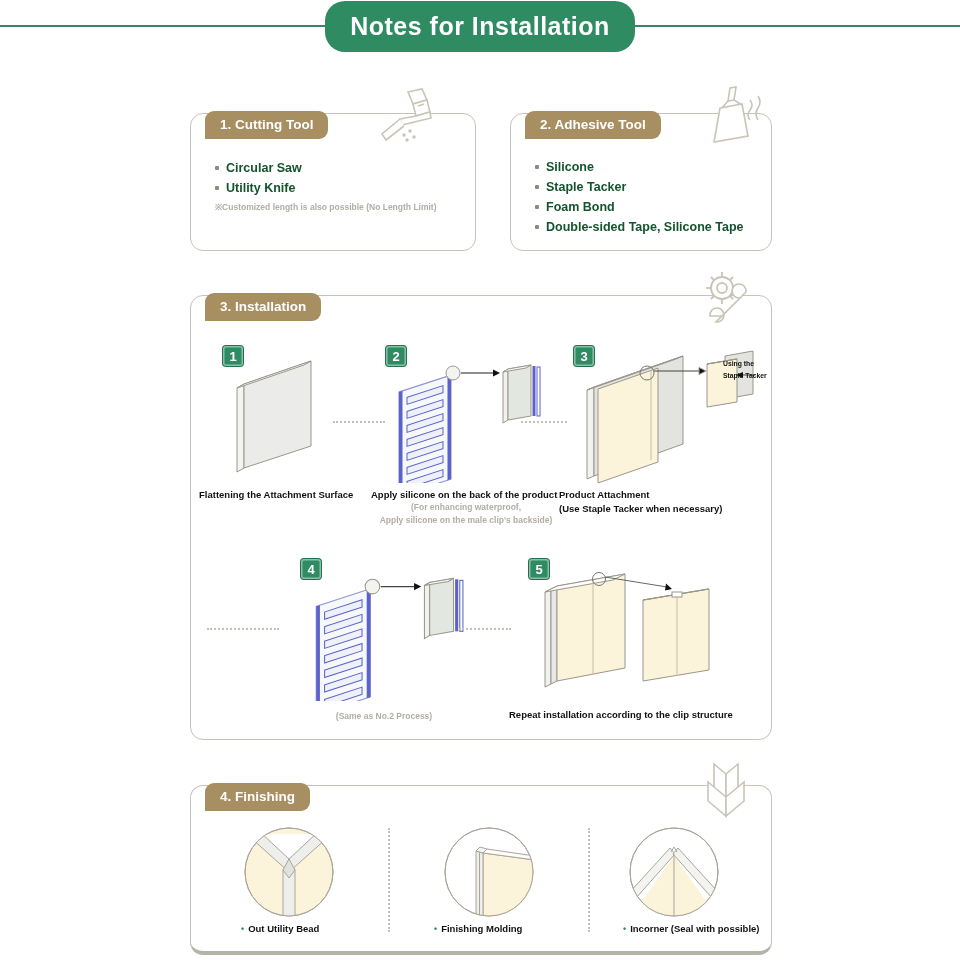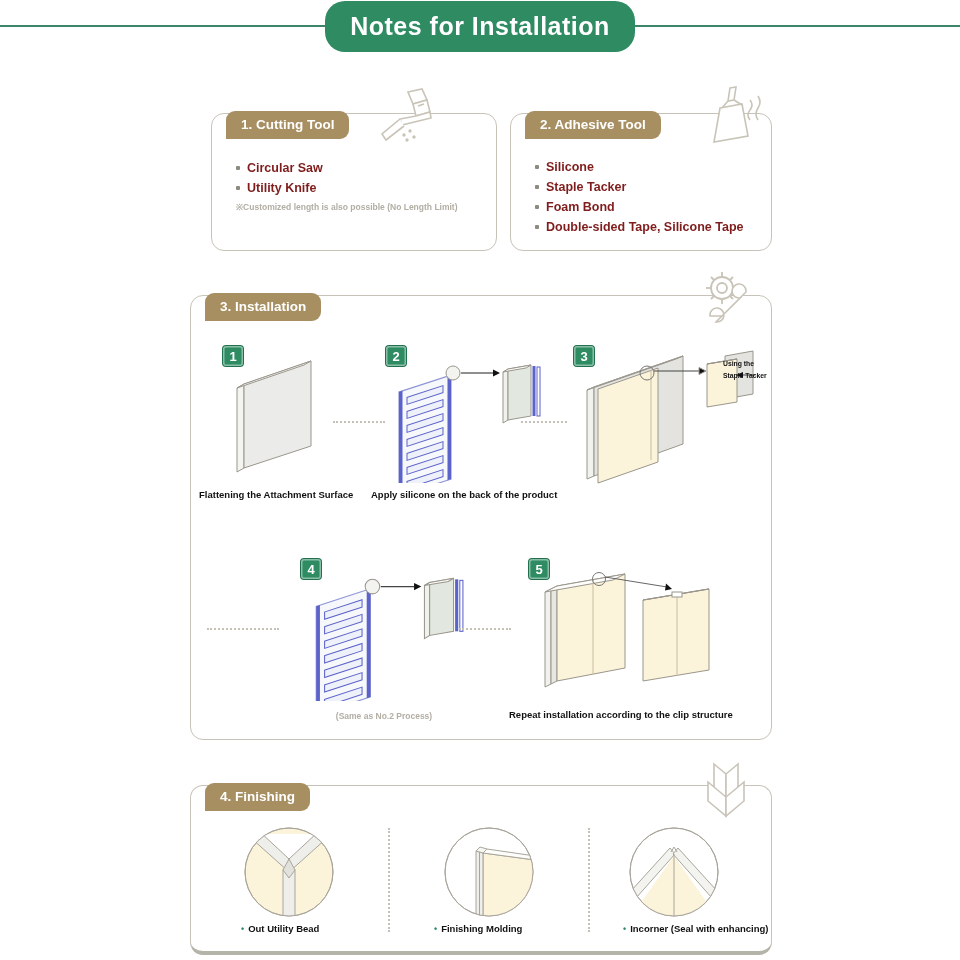--- a/index.html
+++ b/index.html
@@ -9,21 +9,21 @@
 
   .title-line { position:absolute; left:0; top:25px; width:960px; height:2px; background:#3e8468; }
   .title-box { position:absolute; left:325px; top:1px; width:310px; height:51px;
     background:#2e8b62; border-radius:20px; display:flex; align-items:center; justify-content:center; }
   .title-box span { color:#fff; font-size:25px; font-weight:bold; letter-spacing:0.5px; }
 
   .section-box { position:absolute; border:1.5px solid #c8c3b8; border-radius:13px; background:#fff; }
   .section-label { position:absolute; top:-3px; left:14px; background:#a78f62; color:#fff;
     font-weight:bold; font-size:13.5px; padding:6px 15px 7px; border-radius:9px 9px 9px 0; white-space:nowrap; }
 
-  .bullet-item { display:flex; align-items:center; font-weight:bold; font-size:12.5px; color:#7f1d1d; margin-bottom:6px; }
+  .bullet-item { display:flex; align-items:center; font-weight:bold; font-size:12.5px; color:#14532d; margin-bottom:6px; }
   .bullet-dot { width:4px; height:4px; background:#8d8a80; border-radius:1px; margin-right:7px; flex:0 0 auto; }
   .note-text { font-size:8.5px; color:#b2aea4; font-weight:bold; margin-top:3px; }
 
   .badge { position:absolute; width:20px; height:20px; background:#2e8b62; color:#fff;
     font-weight:bold; font-size:13px; display:flex; align-items:center; justify-content:center;
     border-radius:3px; box-shadow: inset 0 0 0 1.5px rgba(255,255,255,0.45), 0 0 0 1px #23704f; }
 
   .caption { position:absolute; text-align:left; font-weight:bold; font-size:9.5px; color:#111; line-height:1.45; }
   .subcaption { position:absolute; text-align:center; font-weight:bold; font-size:8.5px; color:#b2aea4; line-height:1.5; }
   .annotation { position:absolute; font-weight:bold; font-size:6.8px; color:#111; line-height:1.8; text-align:left; }
@@ -40,21 +40,21 @@
 </head>
 <body>
 
 <div id="page">
 
   <div class="title-line"></div>
   <div class="title-box">
     <span>Notes for Installation</span>
   </div>
 
-  <div class="section-box" style="left:190px; top:113px; width:286px; height:138px;margin-left:21px;">
+  <div class="section-box" style="left:190px; top:113px; width:286px; height:138px;">
     <div class="section-label">1. Cutting Tool</div>
     <div style="position:absolute; left:24px; top:47px;">
       <div class="bullet-item">
         <span class="bullet-dot"></span>
         <span>Circular Saw</span>
       </div>
       <div class="bullet-item">
         <span class="bullet-dot"></span>
         <span>Utility Knife</span>
       </div>
@@ -143,20 +143,24 @@
         <g transform="translate(116,6)">
           <polygon points="0,8 5,5 5,56 0,59" fill="#f1f1ee" stroke="#9a968c"></polygon>
           <polygon points="5,5 28,1 28,52 5,56" fill="#e2e8df" stroke="#9a968c"></polygon>
           <polygon points="0,8 23,4 28,1 5,5" fill="#fbfbf9" stroke="#9a968c"></polygon>
           <rect x="29.5" y="2" width="3" height="50" fill="#5b62c9"></rect>
           <rect x="34" y="3" width="3" height="49" fill="#fff" stroke="#5b62c9" stroke-width="1"></rect>
         </g>
       </svg>
     </div>
     <div class="caption" style="left:180px; top:192px; width:190px;">Apply silicone on the back of the product</div>
+    <div class="subcaption" style="left:180px; top:205px; width:190px;">
+      <div>(For enhancing waterproof,</div>
+      <div>Apply silicone on the male clip's backside)</div>
+    </div>
 
     <div class="dotted-h" style="left:330px; top:125px; width:46px;"></div>
 
     <div class="badge" style="left:383px; top:50px;">3</div>
     <div class="icon-wrap" style="left:392px; top:52px;">
       <svg width="186" height="140" viewBox="0 0 186 140" fill="none" stroke="#9a968c" stroke-width="1">
         <polygon points="4,42 11,39 11,128 4,131" fill="#f2f2ef"></polygon>
         <polygon points="11,39 100,8 100,96 11,128" fill="#e3e3e0"></polygon>
         <polygon points="4,42 93,11 100,8 11,39" fill="#f8f8f6"></polygon>
         <polygon points="15,41 75,20 75,114 15,135" fill="#fbf3da"></polygon>
@@ -170,20 +174,24 @@
           <polygon points="0,14 27,9.5 30,9 3,13.5" fill="#fdfdfb" stroke="#9a968c"></polygon>
           <polygon points="36,22 29,25 36,28" fill="#111" stroke="none"></polygon>
           <line x1="36" y1="25" x2="48" y2="25" stroke="#444"></line>
         </g>
       </svg>
     </div>
     <div class="annotation" style="left:532px; top:62px; width:48px;">
       <div>Using the</div>
       <div>Staple Tacker</div>
     </div>
+    <div class="caption" style="left:368px; top:192px; width:210px;">
+      <div>Product Attachment</div>
+      <div>(Use Staple Tacker when necessary)</div>
+    </div>
 
     <div class="dotted-h" style="left:16px; top:332px; width:72px;"></div>
 
     <div class="badge" style="left:110px; top:263px;">4</div>
     <div class="icon-wrap" style="left:112px; top:275px;">
       <svg width="168" height="130" viewBox="0 0 160 125" fill="none">
         <g transform="translate(12,34) skewY(-18)">
           <rect x="0" y="0" width="52" height="104" fill="#f7f8fc" stroke="#8f96d6" stroke-width="1.2"></rect>
           <rect x="0" y="0" width="3.5" height="104" fill="#5b62c9"></rect>
           <rect x="48.5" y="0" width="3.5" height="104" fill="#5b62c9"></rect>
@@ -311,21 +319,21 @@
     <div class="dashed-v" style="left:197px; top:42px; height:104px;"></div>
     <div class="dashed-v" style="left:397px; top:42px; height:104px;"></div>
 
     <div class="fin-caption" style="left:50px; top:137px;">
       <span class="tbullet">•</span><span>Out Utility Bead</span>
     </div>
     <div class="fin-caption" style="left:243px; top:137px;">
       <span class="tbullet">•</span><span>Finishing Molding</span>
     </div>
     <div class="fin-caption" style="left:432px; top:137px;">
-      <span class="tbullet">•</span><span>Incorner (Seal with enhancing)</span>
+      <span class="tbullet">•</span><span>Incorner (Seal with possible)</span>
     </div>
   </div>
   <div class="icon-wrap" style="left:700px; top:760px;">
     <svg width="56" height="60" viewBox="0 0 56 60" fill="#fff" stroke="#c9c4b8" stroke-width="1.6">
       <polygon points="14,4 26,14 26,44 14,34"></polygon>
       <polygon points="38,4 26,14 26,44 38,34"></polygon>
       <polygon points="8,22 26,37 26,56 8,41"></polygon>
       <polygon points="44,22 26,37 26,56 44,41"></polygon>
     </svg>
   </div>

